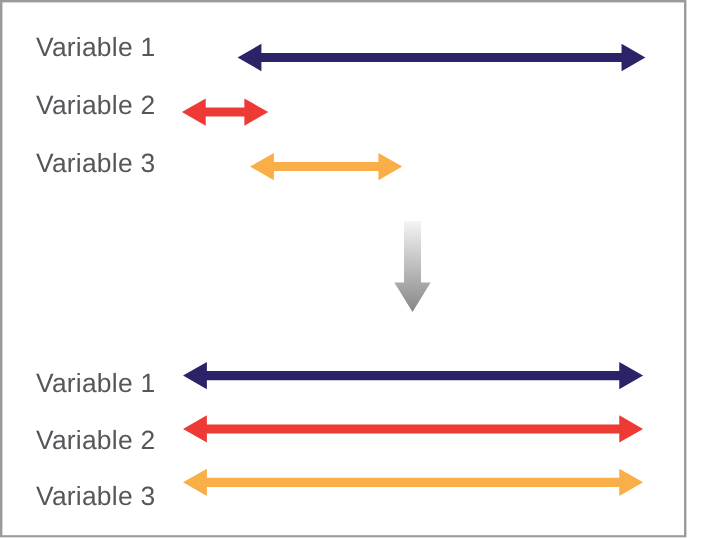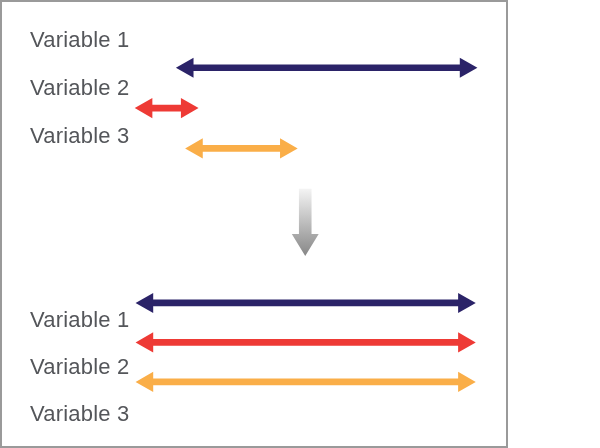--- a/index.html
+++ b/index.html
@@ -2,21 +2,21 @@
 <html style="--text-color: #54565a; --border-color: #9a9a9a; --bg-color: #ffffff;"><head>
 <meta charset="utf-8">
 <style>
   html, body {
     margin: 0;
     padding: 0;
     background: #ffffff;
   }
   .canvas {
     position: relative;
-    width: 508px;
+    width: 572px;
     height: 448px;
     box-sizing: border-box;
     border: 2px solid var(--border-color, #9a9a9a);
     background: var(--bg-color, #ffffff);
     font-family: "Liberation Sans", "DejaVu Sans", sans-serif;
     overflow: hidden;
   }
   .arrows-svg {
     position: absolute;
     left: 0;

